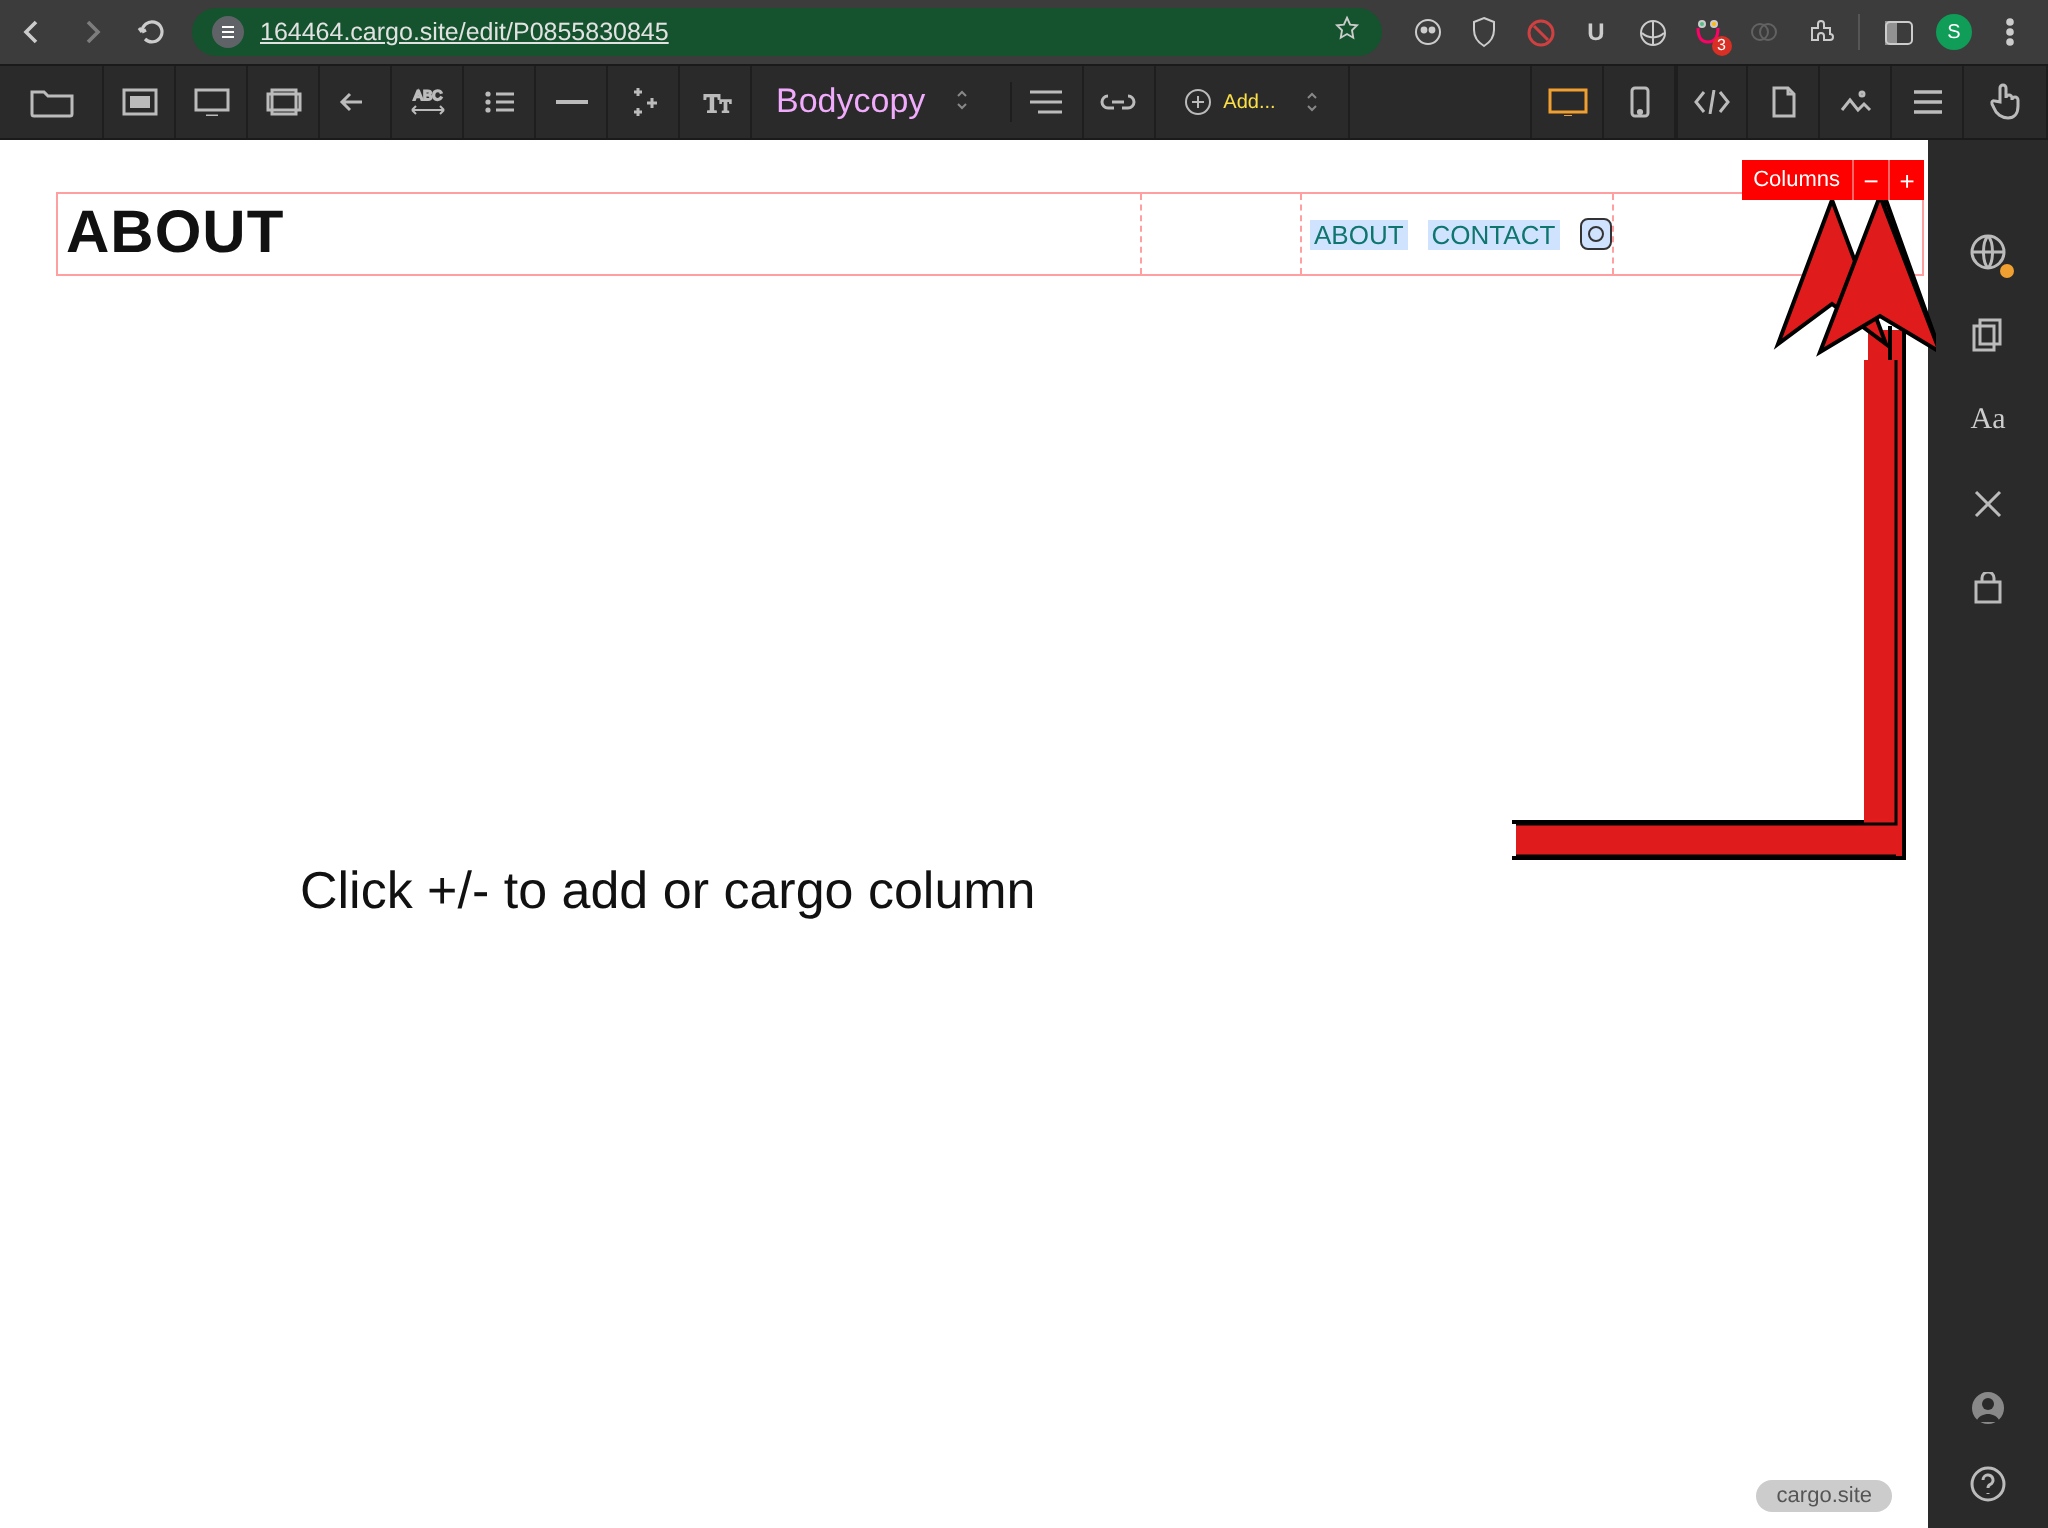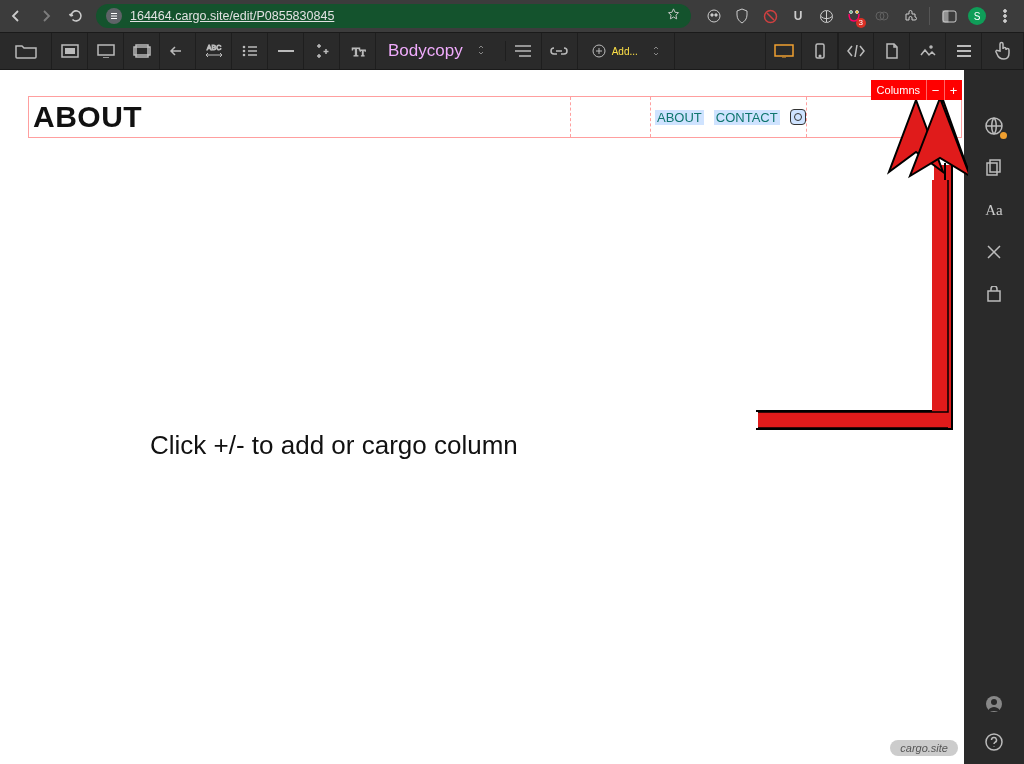--- a/index.html
+++ b/index.html
@@ -91,22 +91,22 @@
     align-items:center;
     padding-top:44px;
     gap:18px;
     color:#ccc;
   }
   .right-rail .rail-btn { width:24px;height:24px;display:flex;align-items:center;justify-content:center;cursor:pointer; font-size:15px;}
   .right-rail .globe { position:relative; }
   .right-rail .globe::after{content:"";position:absolute;bottom:-1px;right:-1px;width:7px;height:7px;border-radius:50%;background:#f0a030;}
   .rail-bottom { margin-top:auto; display:flex;flex-direction:column;align-items:center;gap:14px; padding-bottom:10px;}
   .cargo-badge {
-    position:absolute; right:28px; bottom:8px;
-    background:#ccc; color:#555; font-size:11px; font-style:italic;
+    position:absolute; right:40px; bottom:8px;
+    background:#ccc; color:#555; font-size:11px; 
     padding:2px 10px; border-radius:10px;margin-top:20px;
   }
 
   
   .canvas {
     position:absolute;
     top:70px; left:0; right:38px; bottom:0;
     background:#fff;
   }
 

